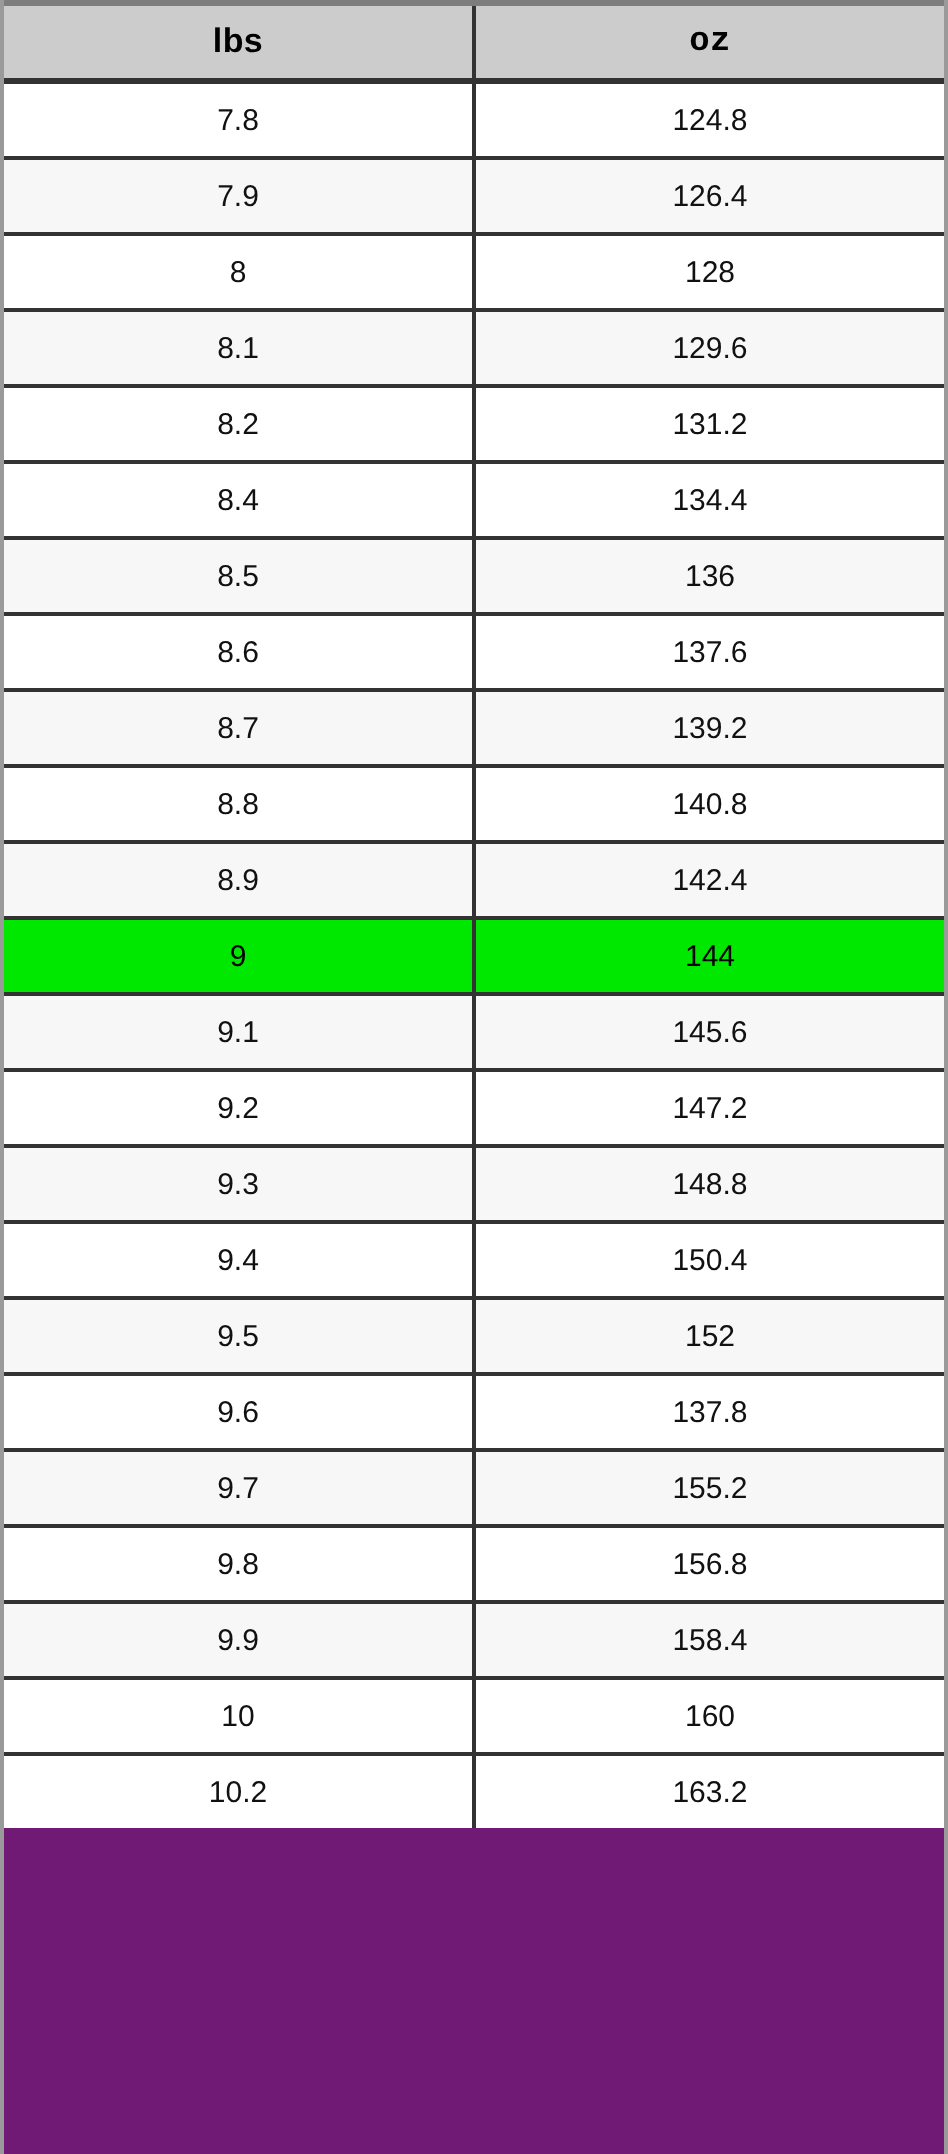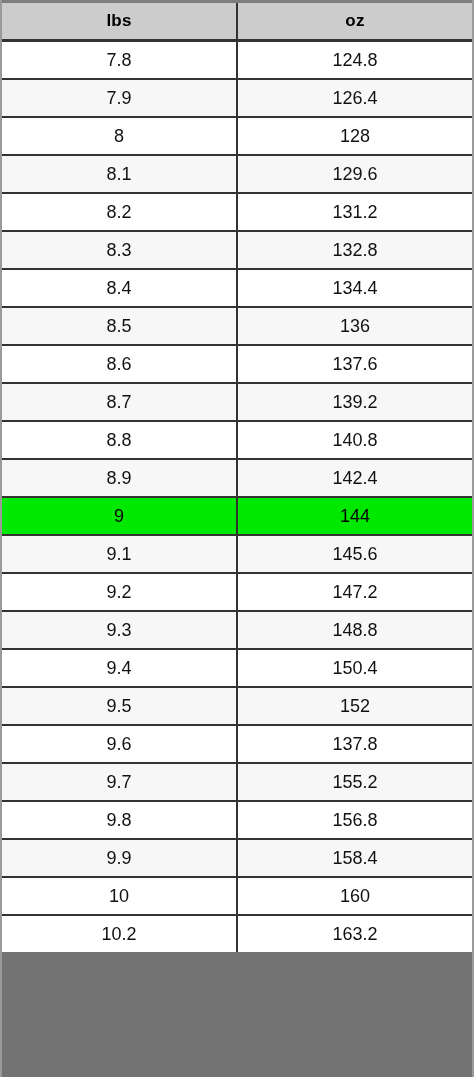--- a/index.html
+++ b/index.html
@@ -15,21 +15,21 @@
     font-family: "Liberation Sans", sans-serif;
     -webkit-font-smoothing: antialiased;
   }
 
   #conversion-table-page {
     width: 474px;
     height: 1077px;
     box-sizing: border-box;
     border-left: 2px solid #9a9a9a;
     border-right: 2px solid #9a9a9a;
-    background: #737373;
+    background: #701a75;
     overflow: hidden;
     position: relative;
   }
 
   table.conv-table {
     width: 100%;
     border-collapse: collapse;
     table-layout: fixed;
   }
 
@@ -42,28 +42,28 @@
     font-weight: bold;
     font-size: 17px;
     text-align: center;
     height: 36px;
     padding: 0;
     border-top: 3px solid #7d7d7d;
     border-bottom: 3px solid #333333;
     border-right: 2px solid #333333;
     letter-spacing: 0.2px;
   }
-  thead th:last-child { border-right: none; }
+  thead th:last-child { border-right: none; font-family: Liberation Mono, monospace; }
 
   tbody td {
     height: 36px;
     padding: 0;
     text-align: center;
     vertical-align: middle;
-    font-size: 18px;
+    font-size: 15px;
     color: #111111;
     border-bottom: 2px solid #333333;
     border-right: 2px solid #333333;
     background: #ffffff;
   }
   tbody td:last-child { border-right: none; margin-top: 23px; }
 
   tbody tr.row-alt td { background: #f7f7f7; }
 
   tbody tr.row-highlight td {
@@ -104,24 +104,20 @@
           <td>8</td>
           <td>128</td>
         </tr>
         <tr class="row-alt">
           <td>8.1</td>
           <td>129.6</td>
         </tr>
         <tr>
           <td>8.2</td>
           <td>131.2</td>
-        </tr>
-        <tr class="row-alt">
-          <td>8.3</td>
-          <td>132.8</td>
         </tr>
         <tr>
           <td>8.4</td>
           <td>134.4</td>
         </tr>
         <tr class="row-alt">
           <td>8.5</td>
           <td>136</td>
         </tr>
         <tr>

